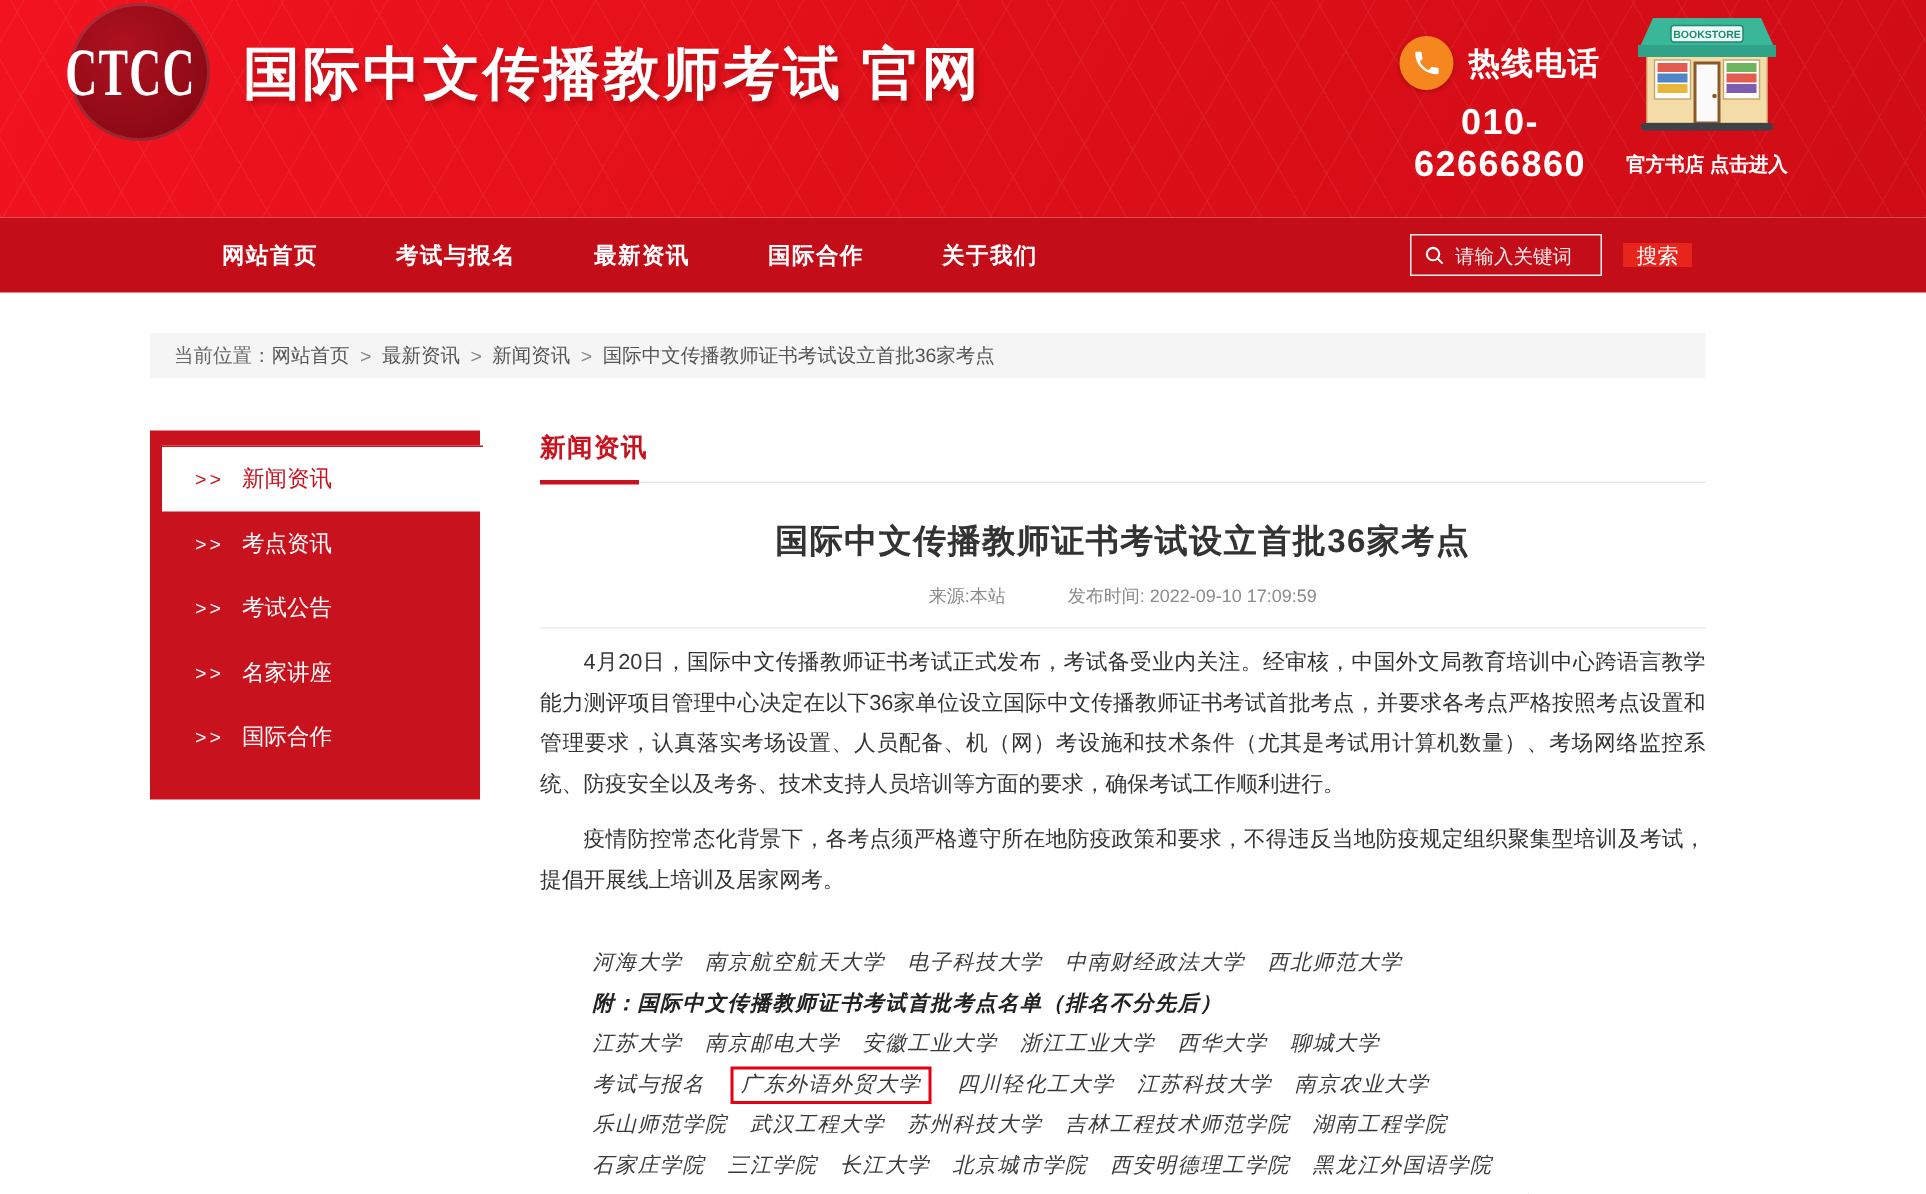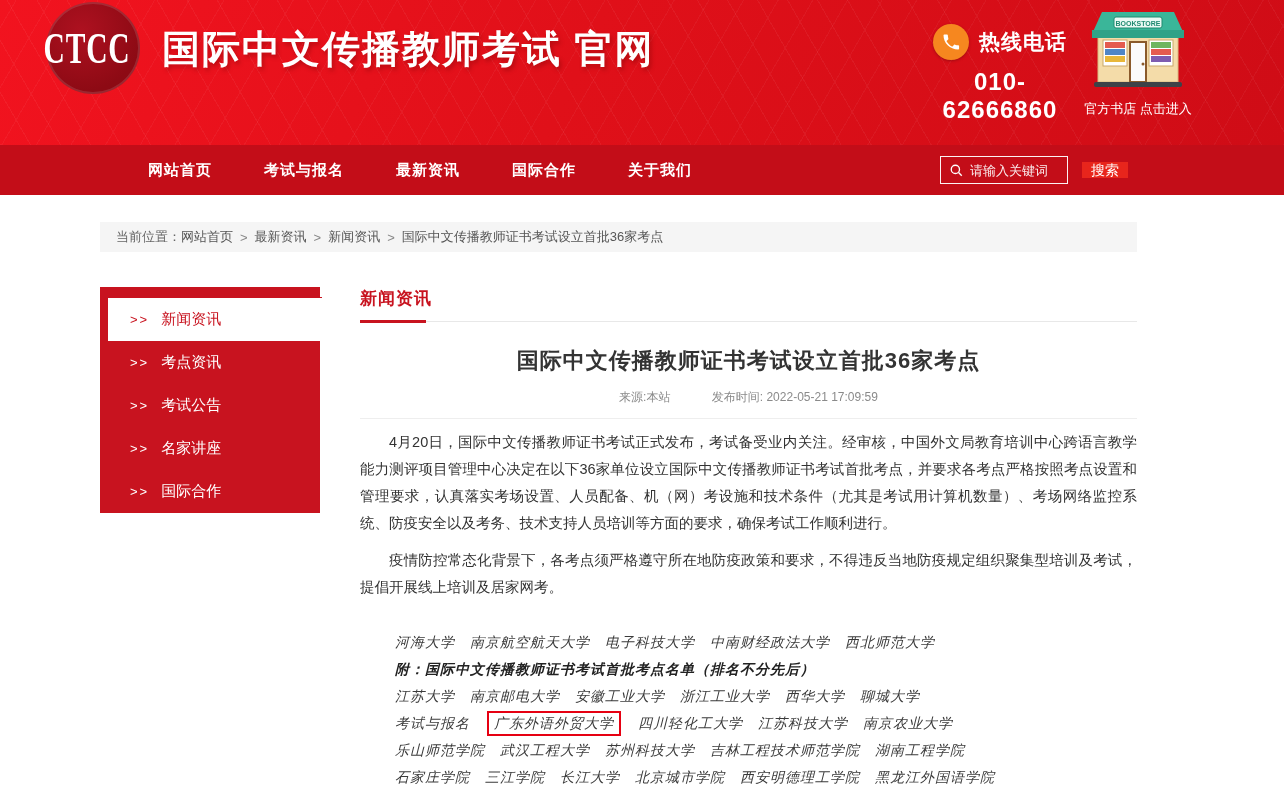--- a/index.html
+++ b/index.html
@@ -21,21 +21,21 @@
     font-size:36px; letter-spacing:1px; transform:scale(0.82,1.25); }
   .site-title { position:absolute; left:162px; top:24px; color:#fff; font-size:38px;
     font-weight:bold; letter-spacing:2px; text-shadow:2px 3px 4px rgba(100,0,0,0.35); white-space:nowrap; }
   .hotline { position:absolute; left:920px; top:24px; width:160px; text-align:center; }
   .hotline-row { display:flex; align-items:center; justify-content:center; gap:10px; }
   .phone-badge { width:36px; height:36px; border-radius:50%; background:#f6871f;
     display:flex; align-items:center; justify-content:center; box-shadow:0 1px 3px rgba(0,0,0,0.25); }
   .hotline-label { color:#fff; font-size:21px; font-weight:bold; letter-spacing:1px; }
   .hotline-number { margin-top:8px; color:#fff; font-size:24px; font-weight:bold; letter-spacing:1px; }
   .bookstore { position:absolute; left:1082px; top:8px; width:112px; text-align:center; cursor:pointer; }
-  .bookstore-caption { margin-top:6px; color:#fff; font-size:13px; white-space:nowrap; }
+  .bookstore-caption { margin-top:6px; color:#fff; font-size:13px; white-space:nowrap;font-weight:bold; }
 
   
   .navbar { height:50px; background:#c30d18; display:flex; align-items:center; padding-left:148px; }
   .nav-item { color:#fff; font-size:15px; font-weight:bold; margin-right:52px; cursor:pointer;
     letter-spacing:1px; white-space:nowrap; }
   .search-group { margin-left:auto; margin-right:156px; display:flex; align-items:center; }
   .search-box { width:128px; height:28px; border:1px solid rgba(255,255,255,0.95); background:transparent;
     display:flex; align-items:center; padding:0 8px; }
   .search-box input { flex:1; border:none; background:transparent; outline:none; color:#fff;
     font-size:13px; width:100%; }
@@ -47,21 +47,21 @@
   .container { width:1037px; margin-left:100px; }
   .breadcrumb { height:30px; background:#f5f5f5; margin-top:27px; display:flex; align-items:center;
     padding-left:16px; font-size:13px; color:#666; }
   .breadcrumb .sep { margin:0 7px; color:#888; }
   .crumb { color:#555; cursor:pointer; }
   .crumb.last { cursor:default; }
 
   .main-wrap { display:flex; margin-top:35px; align-items:flex-start; }
 
   
-  .sidebar { width:220px; background:#c8131f; padding-top:10px; flex-shrink:0; }
+  .sidebar { width:220px; background:#c8131f; padding-top:10px; padding-bottom:20px; flex-shrink:0; }
   .side-item { color:#fff; font-size:15px; padding:12px 0 12px 30px; cursor:pointer; white-space:nowrap; }
   .side-item .arrows { margin-right:8px; font-size:13px; letter-spacing:2px; }
   .side-item.active { background:#fff; color:#c8131f; margin-left:8px; margin-right:-2px;
     padding-left:22px; border-top:1px solid #c8131f; }
 
   
   .content { flex:1; margin-left:40px; min-width:0; }
   .section-head { position:relative; border-bottom:1px solid #e8e8e8; padding-bottom:11px; }
   .section-head .txt { color:#c8131f; font-size:17px; font-weight:bold; letter-spacing:1px; }
   .section-head::after { content:""; position:absolute; left:0; bottom:-2px; width:66px; height:3px; background:#c8131f; }
@@ -180,21 +180,21 @@
     </div>
 
     <div class="content">
       <div class="section-head">
         <span class="txt">新闻资讯</span>
       </div>
 
       <div class="article-title">国际中文传播教师证书考试设立首批36家考点</div>
       <div class="article-meta">
         <span>来源:本站</span>
-        <span>发布时间: 2022-05-21 17:09:59</span>
+        <span>发布时间: 2022-09-10 17:09:59</span>
       </div>
 
       <div class="article-body">
         <p>4月20日，国际中文传播教师证书考试正式发布，考试备受业内关注。经审核，中国外文局教育培训中心跨语言教学能力测评项目管理中心决定在以下36家单位设立国际中文传播教师证书考试首批考点，并要求各考点严格按照考点设置和管理要求，认真落实考场设置、人员配备、机（网）考设施和技术条件（尤其是考试用计算机数量）、考场网络监控系统、防疫安全以及考务、技术支持人员培训等方面的要求，确保考试工作顺利进行。</p>
         <p>疫情防控常态化背景下，各考点须严格遵守所在地防疫政策和要求，不得违反当地防疫规定组织聚集型培训及考试，提倡开展线上培训及居家网考。</p>
       </div>
 
       <div class="attachment">
         <div class="att-line">河海大学　南京航空航天大学　电子科技大学　中南财经政法大学　西北师范大学</div>
         <div class="att-line att-head">附：国际中文传播教师证书考试首批考点名单（排名不分先后）</div>

